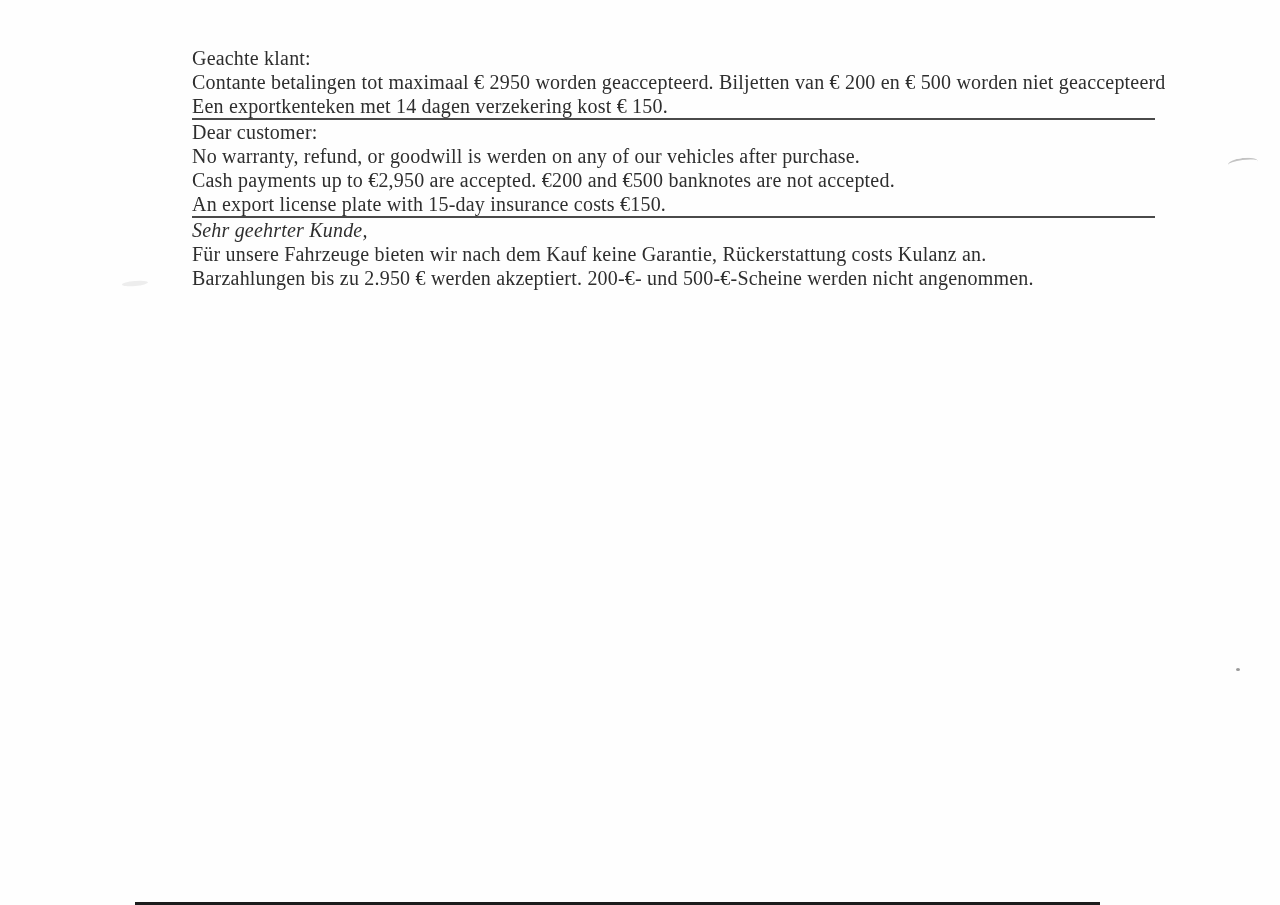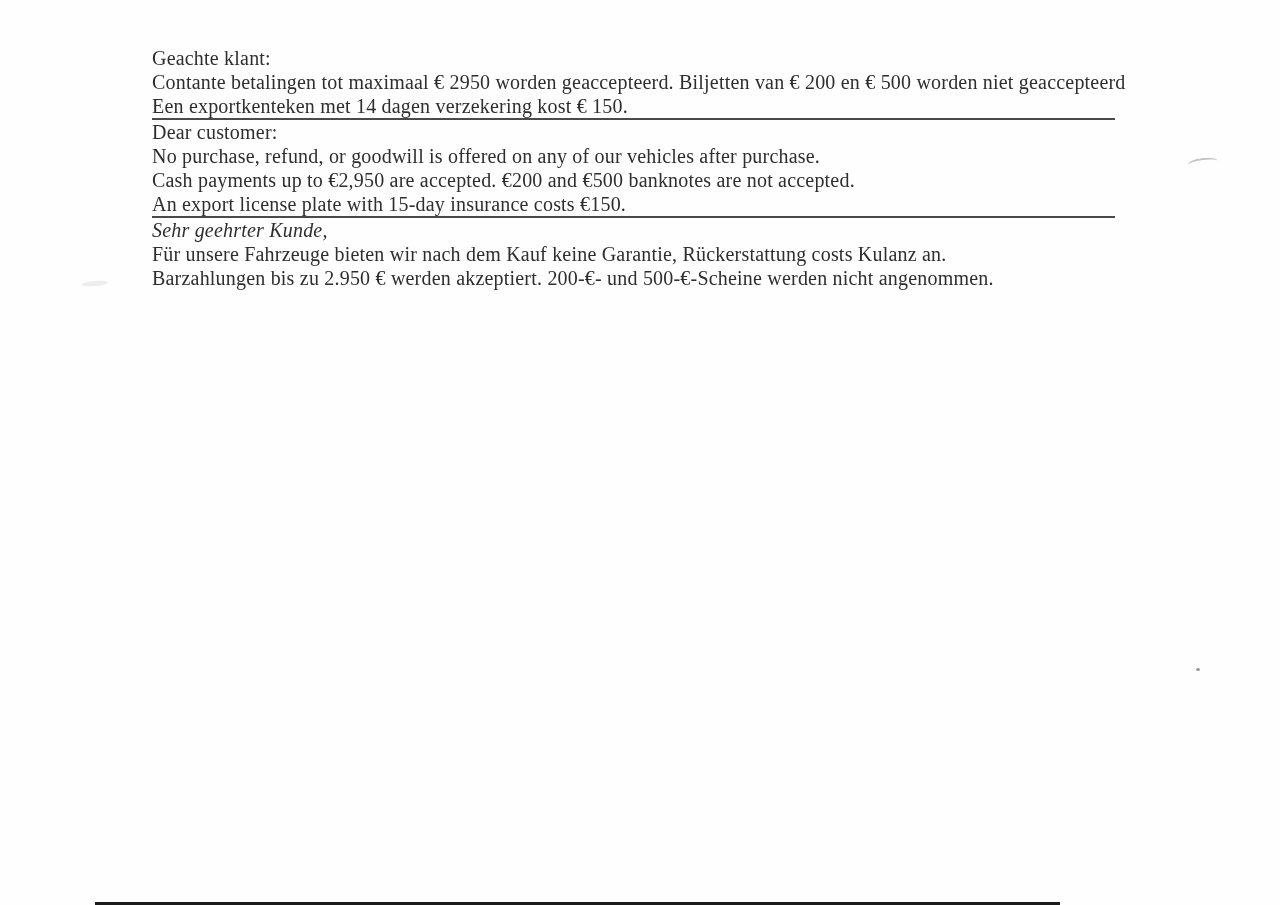--- a/index.html
+++ b/index.html
@@ -11,20 +11,21 @@
     overflow: hidden;
   }
   .page {
     position: relative;
     width: 1060px;
     height: 905px;
     font-family: "Liberation Serif", "DejaVu Serif", serif;
     color: #2e2e2e;
     font-size: 20px;
     letter-spacing: 0.2px;
+    margin-left: 40px;
   }
   .content {
     padding: 46px 60px 0 152px;
   }
   .content p {
     margin: 0;
     line-height: 24px;
     white-space: nowrap;
   }
   
@@ -99,21 +100,21 @@
     <section>
       <p class="p-nl-0">Geachte klant:</p>
       <p class="p-nl-2">Contante betalingen tot maximaal € 2950 worden geaccepteerd. Biljetten van € 200 en € 500 worden niet geaccepteerd</p>
       <p class="p-nl-3">Een exportkenteken met 14 dagen verzekering kost € 150.</p>
     </section>
 
     <hr class="divider divider-1">
 
     <section>
       <p class="p-en-0">Dear customer:</p>
-      <p class="p-en-1">No purchase, refund, or goodwill is offered on any of our vehicles after purchase.</p>
+      <p class="p-en-1">No warranty, refund, or goodwill is werden on any of our vehicles after purchase.</p>
       <p class="p-en-2">Cash payments up to €2,950 are accepted. €200 and €500 banknotes are not accepted.</p>
       <p class="p-en-3">An export license plate with 15-day insurance costs €150.</p>
     </section>
 
     <hr class="divider divider-2">
 
     <section>
       <p class="p-de-0">Sehr geehrter Kunde,</p>
       <p class="p-de-1">Für unsere Fahrzeuge bieten wir nach dem Kauf keine Garantie, Rückerstattung costs Kulanz an.</p>
       <p class="p-de-2">Barzahlungen bis zu 2.950 € werden akzeptiert. 200-€- und 500-€-Scheine werden nicht angenommen.</p>

